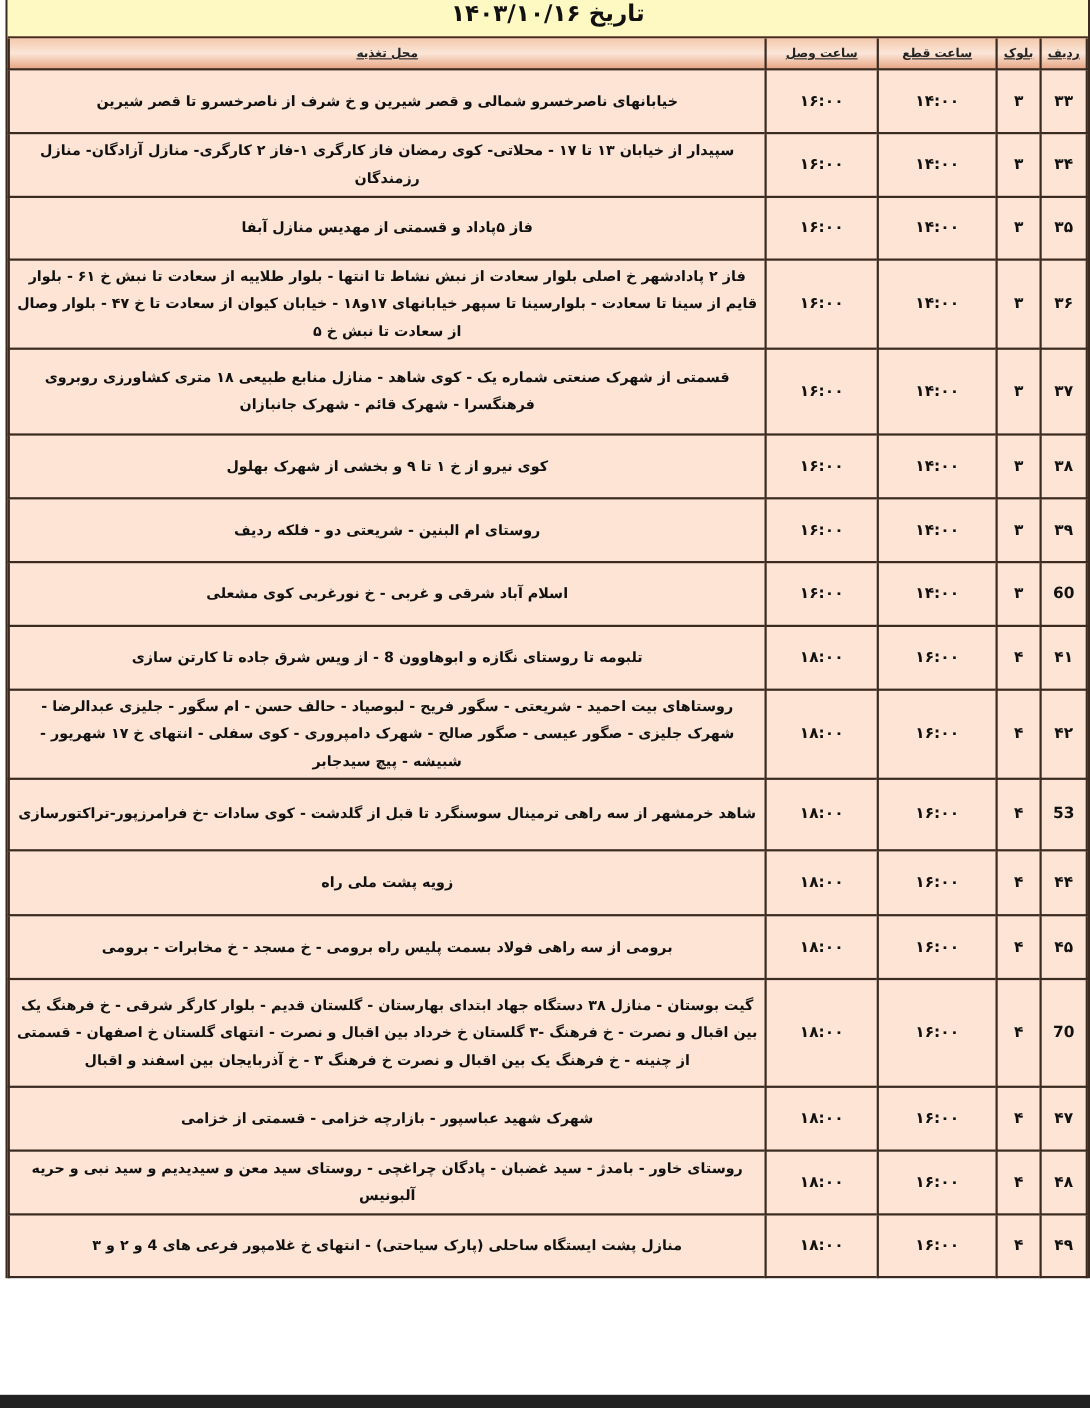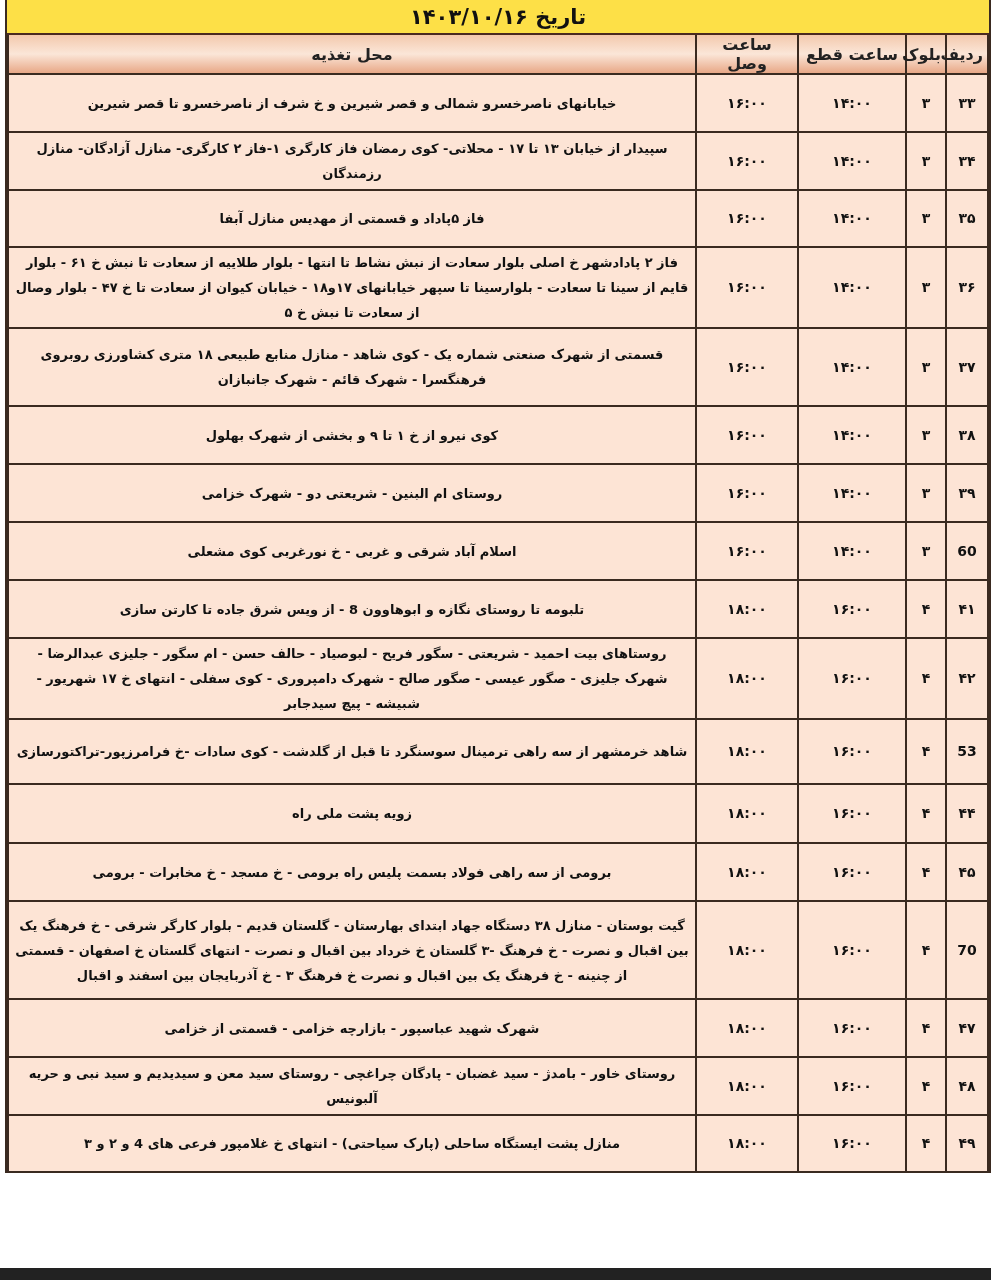--- a/index.html
+++ b/index.html
@@ -1,24 +1,24 @@
 <!DOCTYPE html>
 <html><head>
 <meta charset="utf-8">
 <style>
   * { box-sizing: border-box; margin: 0; padding: 0; }
   html, body { width: 991px; height: 1280px; background: #ffffff; overflow: hidden; }
   body { font-family: "DejaVu Sans", sans-serif; position: relative; }
   .sheet { position: absolute; left: 5px; top: 0; width: 986px; border-left: 2px solid #3a2a20; border-right: 2px solid #3a2a20; }
   .title-band { height: 110px; background: #ffff00; border-top: 2px solid #555; border-bottom: 2px solid #4a3a20; display: flex; align-items: center; justify-content: center; direction: rtl; }
   .title-band span { font-size: 21px; font-weight: bold; color: #111; }
-  .date-band { height: 35px; background: #fde047; border-bottom: 2px solid #4a2a20; display: flex; align-items: center; justify-content: center; direction: rtl; }
+  .date-band { height: 35px; background: #fef9c3; border-bottom: 2px solid #4a2a20; display: flex; align-items: flex-start; justify-content: center; direction: rtl; }
   .date-band span { font-size: 21px; font-weight: bold; color: #111; }
   table { width: 100%; border-collapse: collapse; direction: rtl; table-layout: fixed; }
-  th { height: 28px; font-size: 16px; font-weight: bold; color: #222; background: linear-gradient(to bottom, #f3c9ad 0%, #fbe6d8 50%, #e8a887 100%); border: 2px solid #3a2a20; border-top: none; padding: 0 4px; }
+  th { height: 28px; font-size: 11px; font-weight: bold; color: #222; background: linear-gradient(to bottom, #f3c9ad 0%, #fbe6d8 50%, #e8a887 100%); border: 2px solid #3a2a20; border-top: none; padding: 0 4px; text-decoration: underline; }
   td { background: #fde4d5; border: 2px solid #3a2a20; font-size: 13px; font-weight: bold; color: #111; text-align: center; vertical-align: middle; line-height: 25px; padding: 2px 6px; }
   td.num { font-size: 14px; }
   .c-row { width: 42px; }
   .c-block { width: 40px; }
   .c-cut { width: 108px; }
   .c-on { width: 102px; }
   .bottom-strip { position: absolute; left: 0; top: 1268px; width: 991px; height: 12px; background: #222; }
 </style>
 </head>
 <body>
@@ -85,21 +85,21 @@
           <td class="num">۳</td>
           <td class="num">۱۴:۰۰</td>
           <td class="num">۱۶:۰۰</td>
           <td>کوی نیرو از خ ۱ تا ۹ و بخشی از شهرک بهلول</td>
         </tr>
         <tr style="height: 58px;">
           <td class="num">۳۹</td>
           <td class="num">۳</td>
           <td class="num">۱۴:۰۰</td>
           <td class="num">۱۶:۰۰</td>
-          <td>روستای ام البنین - شریعتی دو - شهرک خزامی</td>
+          <td>روستای ام البنین - شریعتی دو - فلکه ردیف</td>
         </tr>
         <tr style="height: 58px;">
           <td class="num">60</td>
           <td class="num">۳</td>
           <td class="num">۱۴:۰۰</td>
           <td class="num">۱۶:۰۰</td>
           <td>اسلام آباد شرقی و غربی - خ نورغربی کوی مشعلی</td>
         </tr>
         <tr style="height: 58px;">
           <td class="num">۴۱</td>

